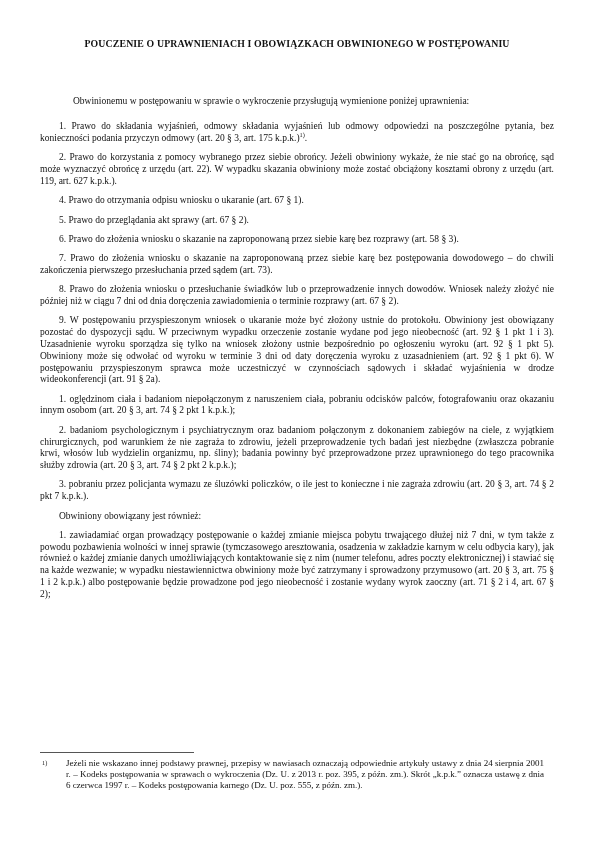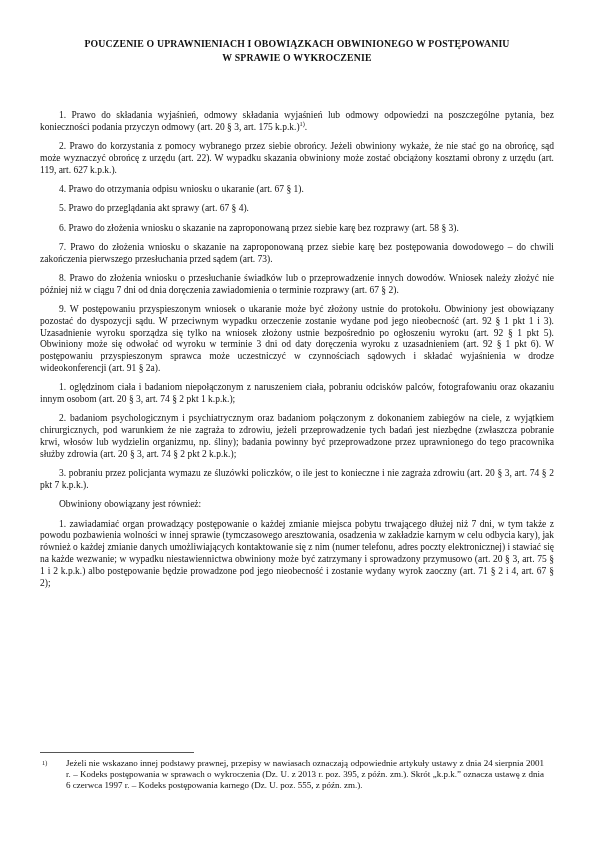--- a/index.html
+++ b/index.html
@@ -62,29 +62,29 @@
     font-size: 6.3px;
   }
 </style>
 </head>
 <body>
 
 <div class="page">
 
   <div class="title">
     <div>POUCZENIE O UPRAWNIENIACH I OBOWIĄZKACH OBWINIONEGO W POSTĘPOWANIU</div>
-    <div>W SPRAWIE O WYKROCZENIE</div>
   </div>
 
+  <p class="para indent-lg gap-after">Obwinionemu w postępowaniu w sprawie o wykroczenie przysługują wymienione poniżej uprawnienia:</p>
 
   <p class="para"><span>1. Prawo do składania wyjaśnień, odmowy składania wyjaśnień lub odmowy odpowiedzi na poszczególne pytania, bez konieczności podania przyczyn odmowy (art. 20 § 3, art. 175 k.p.k.)</span><sup>1)</sup><span>.</span></p>
 
   <p class="para">2. Prawo do korzystania z pomocy wybranego przez siebie obrońcy. Jeżeli obwiniony wykaże, że nie stać go na obrońcę, sąd może wyznaczyć obrońcę z urzędu (art. 22). W wypadku skazania obwiniony może zostać obciążony kosztami obrony z urzędu (art. 119, art. 627 k.p.k.).</p>
   <p class="para">4. Prawo do otrzymania odpisu wniosku o ukaranie (art. 67 § 1).</p>
-  <p class="para">5. Prawo do przeglądania akt sprawy (art. 67 § 4).</p>
+  <p class="para">5. Prawo do przeglądania akt sprawy (art. 67 § 2).</p>
   <p class="para">6. Prawo do złożenia wniosku o skazanie na zaproponowaną przez siebie karę bez rozprawy (art. 58 § 3).</p>
   <p class="para">7. Prawo do złożenia wniosku o skazanie na zaproponowaną przez siebie karę bez postępowania dowodowego – do chwili zakończenia pierwszego przesłuchania przed sądem (art. 73).</p>
   <p class="para">8. Prawo do złożenia wniosku o przesłuchanie świadków lub o przeprowadzenie innych dowodów. Wniosek należy złożyć nie później niż w ciągu 7 dni od dnia doręczenia zawiadomienia o terminie rozprawy (art. 67 § 2).</p>
   <p class="para">9. W postępowaniu przyspieszonym wniosek o ukaranie może być złożony ustnie do protokołu. Obwiniony jest obowiązany pozostać do dyspozycji sądu. W przeciwnym wypadku orzeczenie zostanie wydane pod jego nieobecność (art. 92 § 1 pkt 1 i 3). Uzasadnienie wyroku sporządza się tylko na wniosek złożony ustnie bezpośrednio po ogłoszeniu wyroku (art. 92 § 1 pkt 5). Obwiniony może się odwołać od wyroku w terminie 3 dni od daty doręczenia wyroku z uzasadnieniem (art. 92 § 1 pkt 6). W postępowaniu przyspieszonym sprawca może uczestniczyć w czynnościach sądowych i składać wyjaśnienia w drodze wideokonferencji (art. 91 § 2a).</p>
 
 
   <p class="para">1. oględzinom ciała i badaniom niepołączonym z naruszeniem ciała, pobraniu odcisków palców, fotografowaniu oraz okazaniu innym osobom (art. 20 § 3, art. 74 § 2 pkt 1 k.p.k.);</p>
   <p class="para">2. badaniom psychologicznym i psychiatrycznym oraz badaniom połączonym z dokonaniem zabiegów na ciele, z wyjątkiem chirurgicznych, pod warunkiem że nie zagraża to zdrowiu, jeżeli przeprowadzenie tych badań jest niezbędne (zwłaszcza pobranie krwi, włosów lub wydzielin organizmu, np. śliny); badania powinny być przeprowadzone przez uprawnionego do tego pracownika służby zdrowia (art. 20 § 3, art. 74 § 2 pkt 2 k.p.k.);</p>
   <p class="para">3. pobraniu przez policjanta wymazu ze śluzówki policzków, o ile jest to konieczne i nie zagraża zdrowiu (art. 20 § 3, art. 74 § 2 pkt 7 k.p.k.).</p>
 

